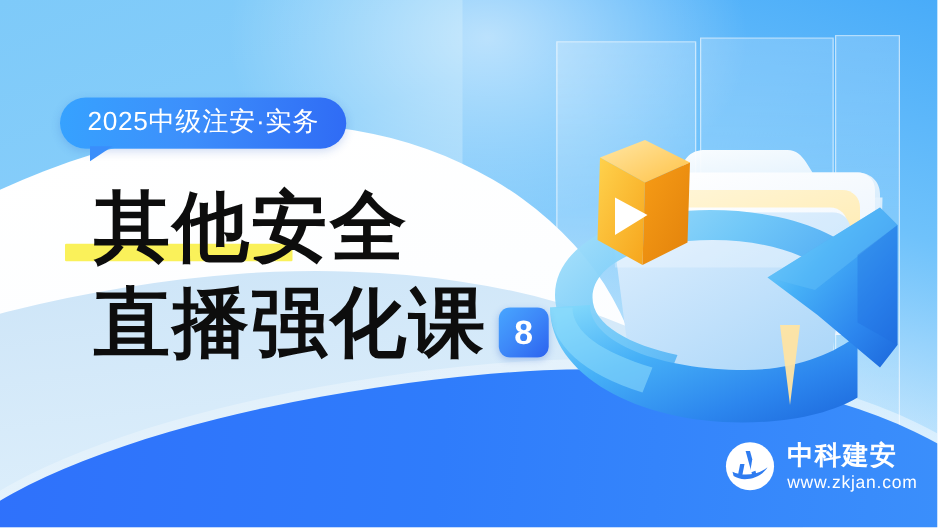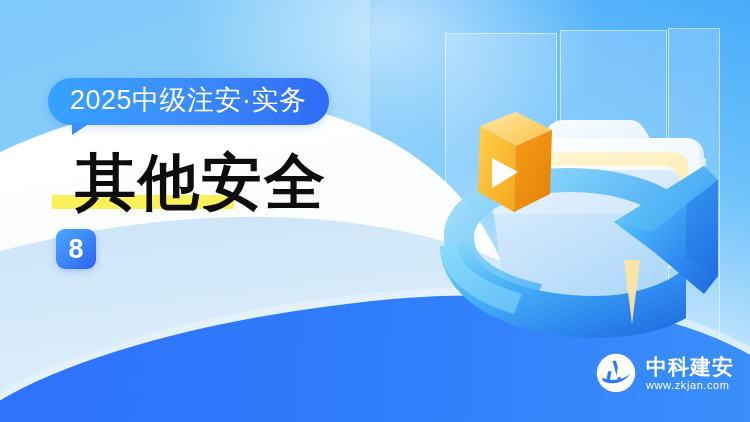--- a/index.html
+++ b/index.html
@@ -64,21 +64,21 @@
   .pane.p2{left:560px;top:30px;width:105px;height:340px;}
   .pane.p3{left:668px;top:28px;width:50px;height:345px;}
 
   
   #pill{
     position:absolute;left:48px;top:78px;
     padding:9px 22px 11px 22px;
     border-radius:24px;
     background:linear-gradient(95deg,#36a2ff 0%,#3d8ffb 45%,#2f6bf5 100%);
     color:#ffffff;
-    font-size:27px;line-height:1;
+    font-size:21px;line-height:1;
     letter-spacing:.5px;
     white-space:nowrap;
     box-shadow:0 2px 8px rgba(36,90,200,.22);
   }
   #pill .tail{
     position:absolute;left:24px;bottom:-10px;
     width:0;height:0;
     border-left:0 solid transparent;
     border-right:18px solid transparent;
     border-top:12px solid #3a8efb;
@@ -120,21 +120,21 @@
   
   #logo{position:absolute;right:16px;top:352px;display:flex;align-items:center;gap:9px;}
   #logo .mark{width:42px;height:42px;}
   #logo .words{display:flex;flex-direction:column;gap:3px;}
   #logo .cn{
     color:#ffffff;font-size:21px;line-height:1;font-weight:700;
     letter-spacing:1px;
     font-family:"Liberation Sans","DejaVu Sans",sans-serif;
   }
   #logo .url{
-    color:#ffffff;font-size:11px;line-height:1;letter-spacing:.6px;
+    color:#ffffff;font-size:14px;line-height:1;letter-spacing:.6px;
     font-family:"Liberation Sans",sans-serif;
   }
 </style>
 </head>
 <body>
 
 <div id="banner">
 
   <div class="bg-layer">
     <div class="right-wash"></div>
@@ -249,20 +249,21 @@
     <span>2025中级注安·实务</span>
     <span class="tail"></span>
   </div>
 
   <div class="title-wrap">
     <div class="line line1">
       <span class="hl-mark"></span>
       <span class="cn-title">其他安全</span>
     </div>
     <div class="line line2">
+      <span class="cn-title">直播强化课</span>
       <span class="num-badge">8</span>
     </div>
   </div>
 
   <div id="logo">
     <svg class="mark" viewBox="0 0 48 48" aria-hidden="true">
       <circle cx="24" cy="24" r="22" fill="#ffffff"></circle>
       <path d="M20 10 L24 10 L30 32 L26 32 Z" fill="#2f7cf0"></path>
       <path d="M15 22 L19 22 L17 32 L13 32 Z" fill="#2f7cf0"></path>
       <path d="M8 29 C16 33 30 33 40 25 C34 35 18 39 9 33 Z" fill="#2f7cf0"></path>

